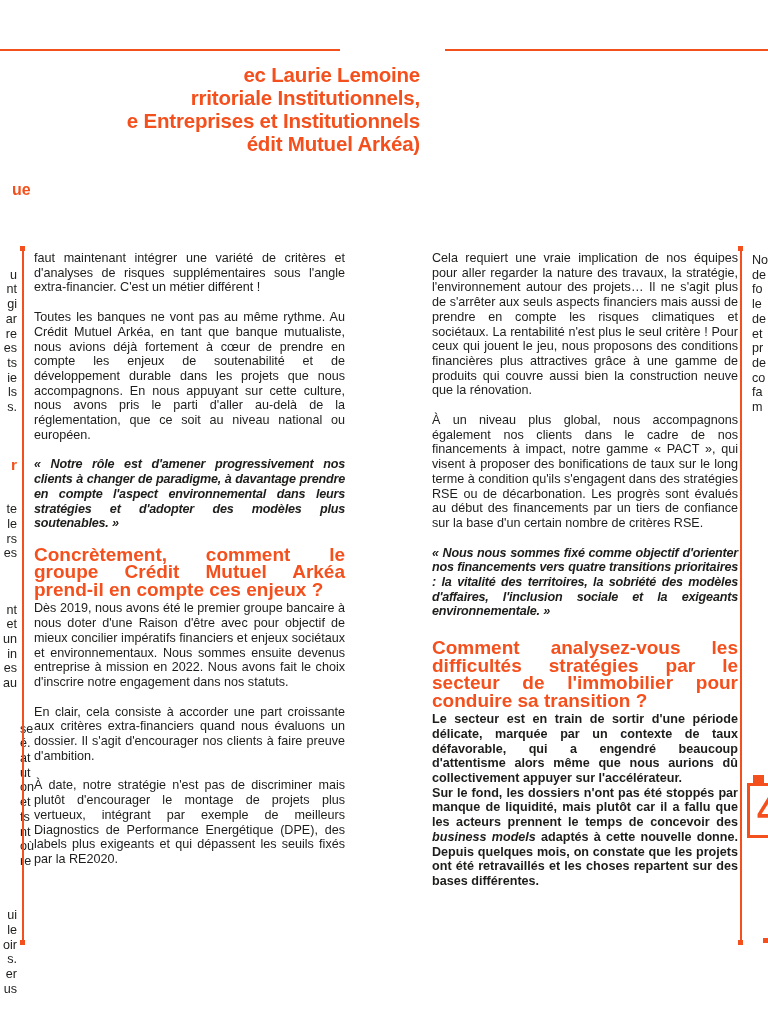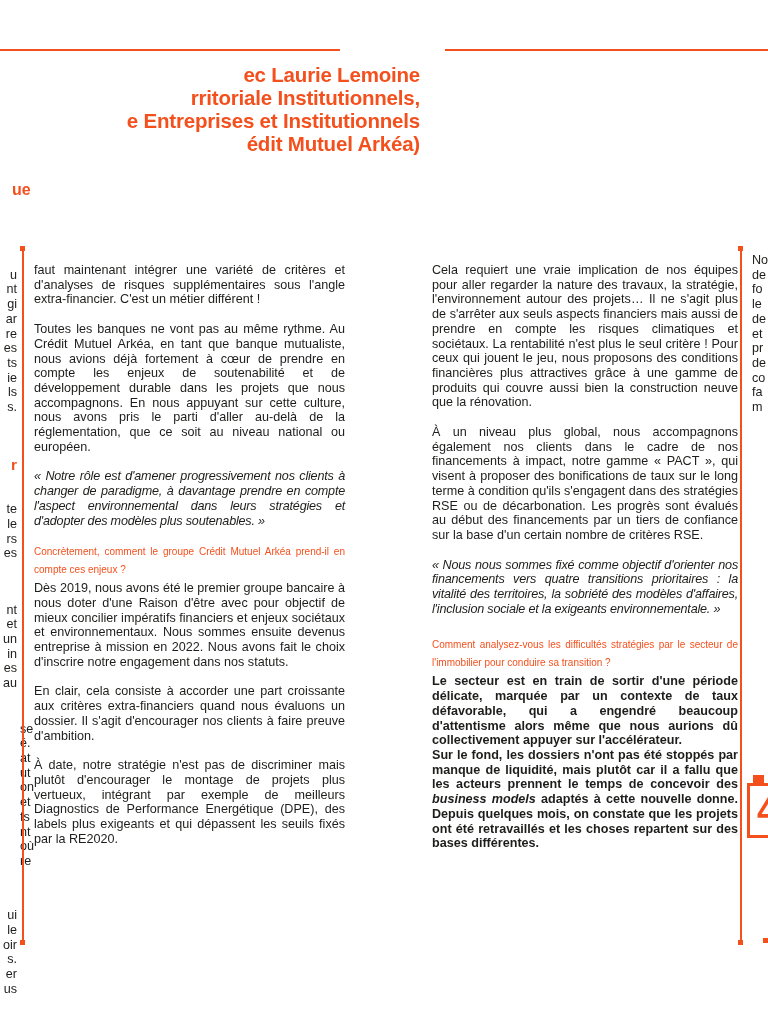--- a/index.html
+++ b/index.html
@@ -41,33 +41,33 @@
     text-align:left;white-space:pre-line;
   }
   .group{margin:0 0 14px 0;}
   .group.mb27{margin-bottom:27px;}
   .group.mb16{margin-bottom:16px;}
   .group.mb25{margin-bottom:25px;margin-left:20px;}
   .group.frag-heading{
     color:#f4501d;font-weight:bold;font-size:15.5px;line-height:17px;
   }
 
-  .col{position:absolute;top:251px;text-align:justify;margin-top:12px;}
+  .col{position:absolute;top:251px;text-align:justify;}
   .col.two{left:34px;width:311px;}
   .col.three{left:432px;width:306px;}
   .para{margin:0 0 15px 0;}
   .para.tight{margin:0;font-weight:bold;}
   .quote{
-    margin:0 0 15px 0;font-weight:normal;font-style:italic;
+    margin:0 0 15px 0;font-weight:bold;font-style:italic;
     letter-spacing:-0.2px;
   }
   .quote.mb20{margin-bottom:20px;}
   .qheading{
-    margin:0 0 3px 0;color:#f4501d;font-weight:normal;
-    font-size:10px;line-height:17.5px;text-align:justify;
+    margin:0 0 3px 0;color:#f4501d;font-weight:bold;
+    font-size:19px;line-height:17.5px;text-align:justify;
   }
   .ital{font-style:italic;}
 
   .stat-box{
     position:absolute;left:747px;top:783px;width:52px;height:55px;
     border:3px solid #f4501d;background:#ffffff;
     display:flex;align-items:center;justify-content:flex-start;
     padding-left:7px;box-sizing:border-box;
   }
   .stat-number{

